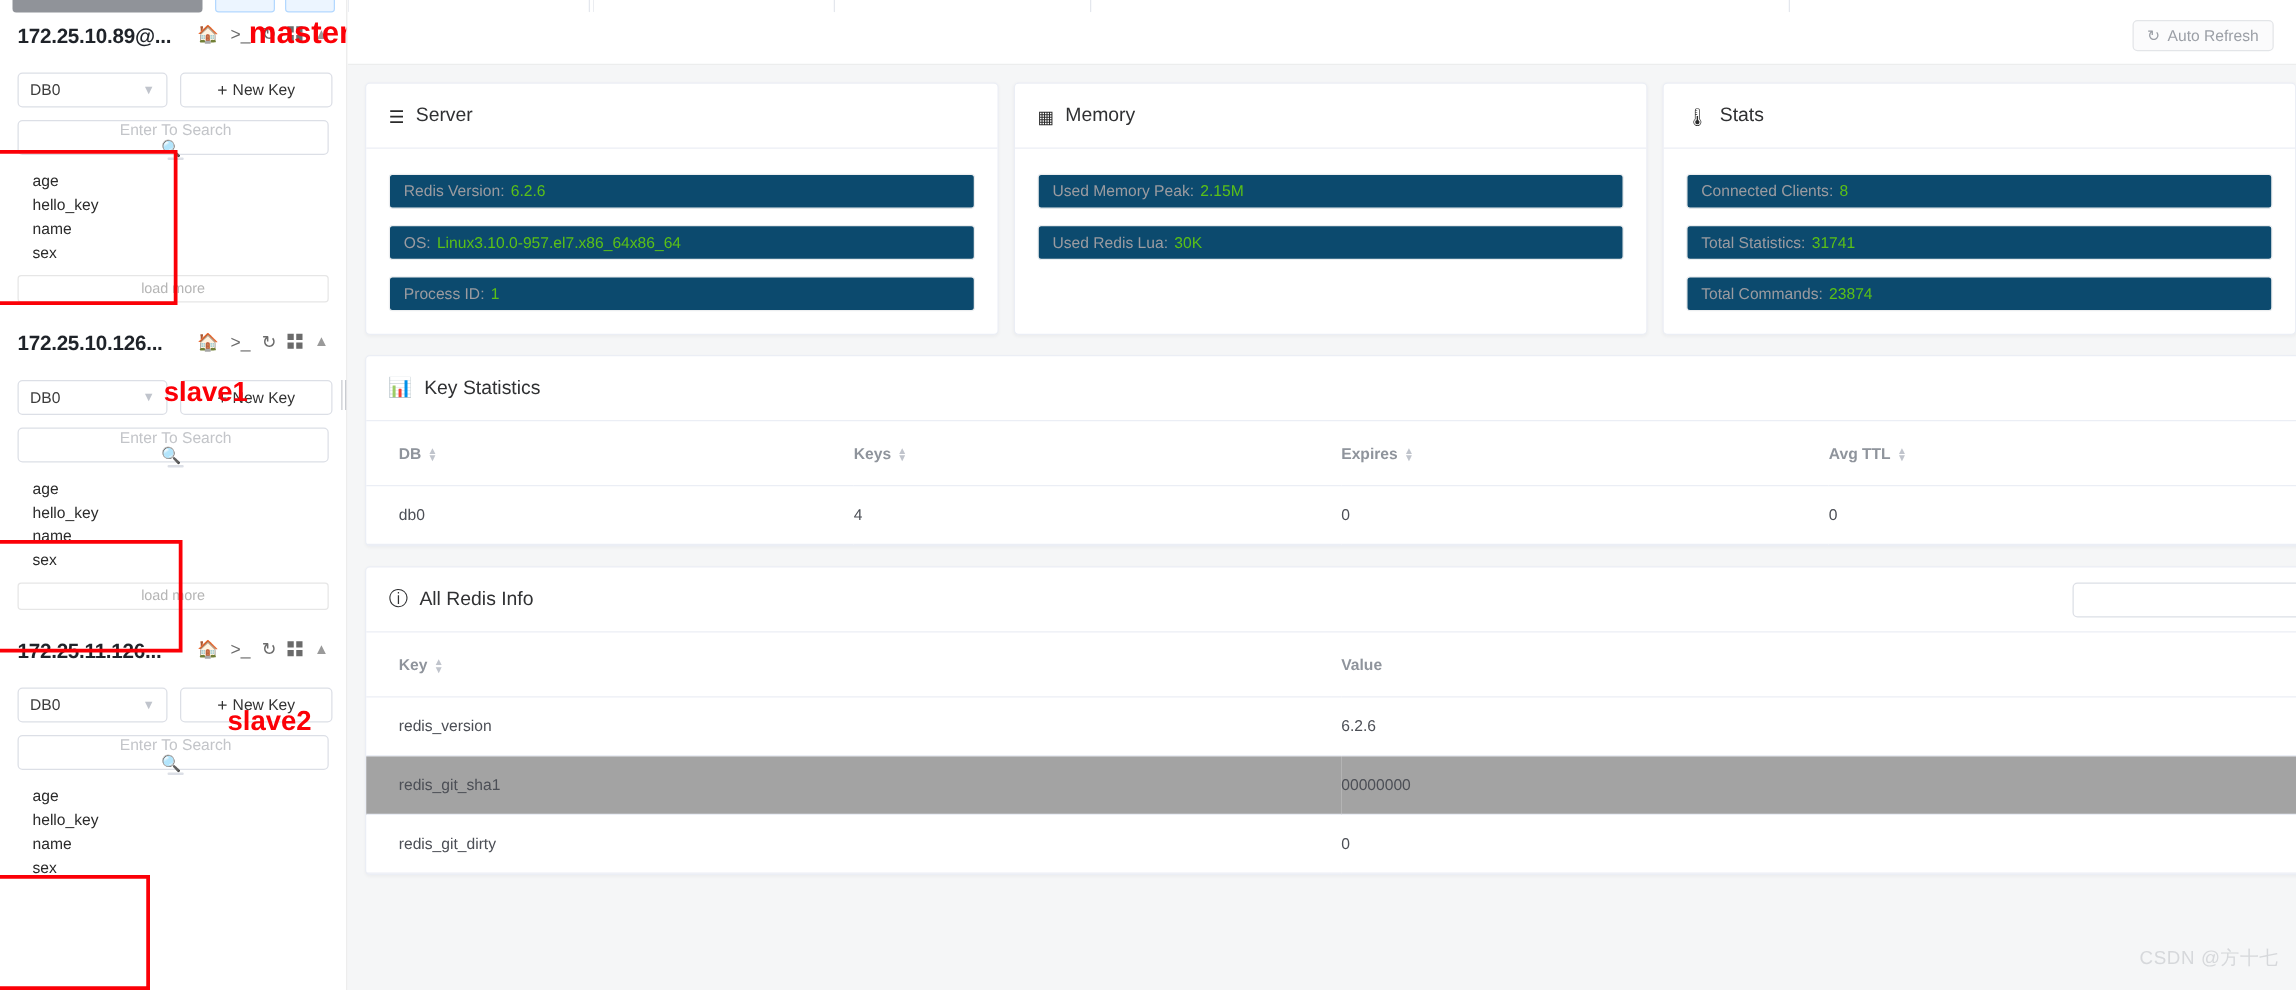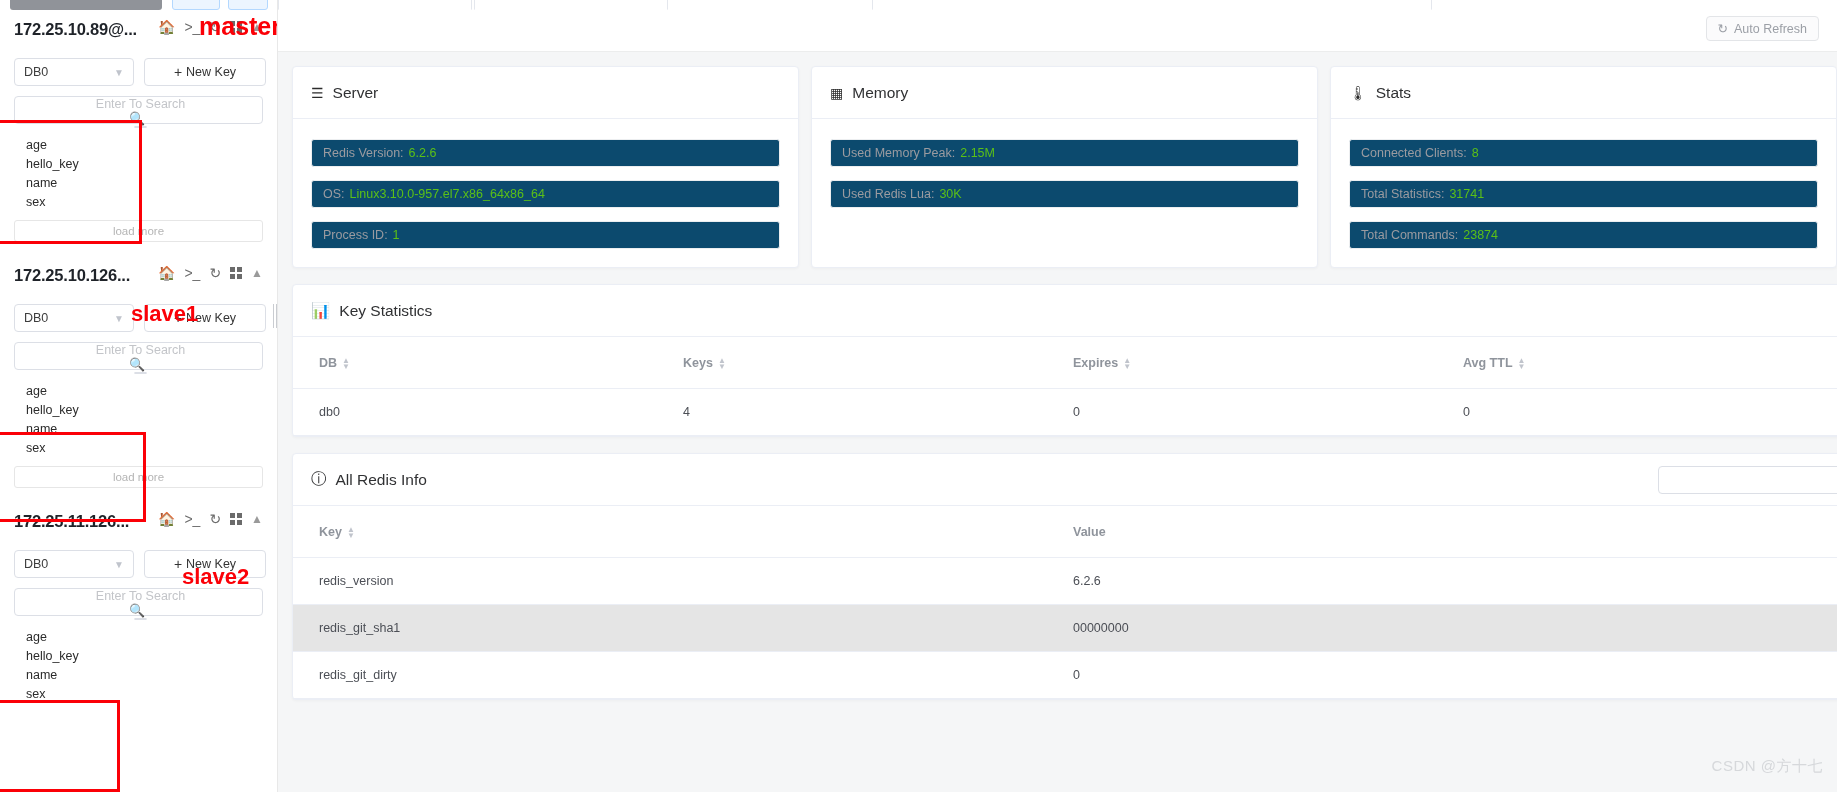--- a/index.html
+++ b/index.html
@@ -149,21 +149,21 @@
   .tbl td {
     font-size: 12.5px; color: #4c4f56; padding: 16px 0 16px 0;
     border-bottom: 1px solid #ebeef5;
   }
   .tbl th:first-child, .tbl td:first-child { padding-left: 26px; }
   .sorter {
     display: inline-flex; flex-direction: column; margin-left: 5px;
     vertical-align: middle; line-height: 0;
   }
   .sorter i { font-style: normal; font-size: 8px; color: #c0c4cc; line-height: 6px; }
-  .row-striped td { background: #e5e5e5; }
+  .row-striped td { background: #a3a3a3; }
 
   .vsplit {
     position: absolute; left: 272px; top: 300px; width: 6px; height: 32px;
     display: flex; align-items: center; justify-content: center; z-index: 30;
   }
   .vsplit i { display:block; width:1px; height:24px; background:#c9ccd1; margin:0 1px; }
 
   .watermark {
     position: absolute; right: 14px; bottom: 16px;
     font-size: 15px; color: #d6d8db; letter-spacing: 0.5px;

